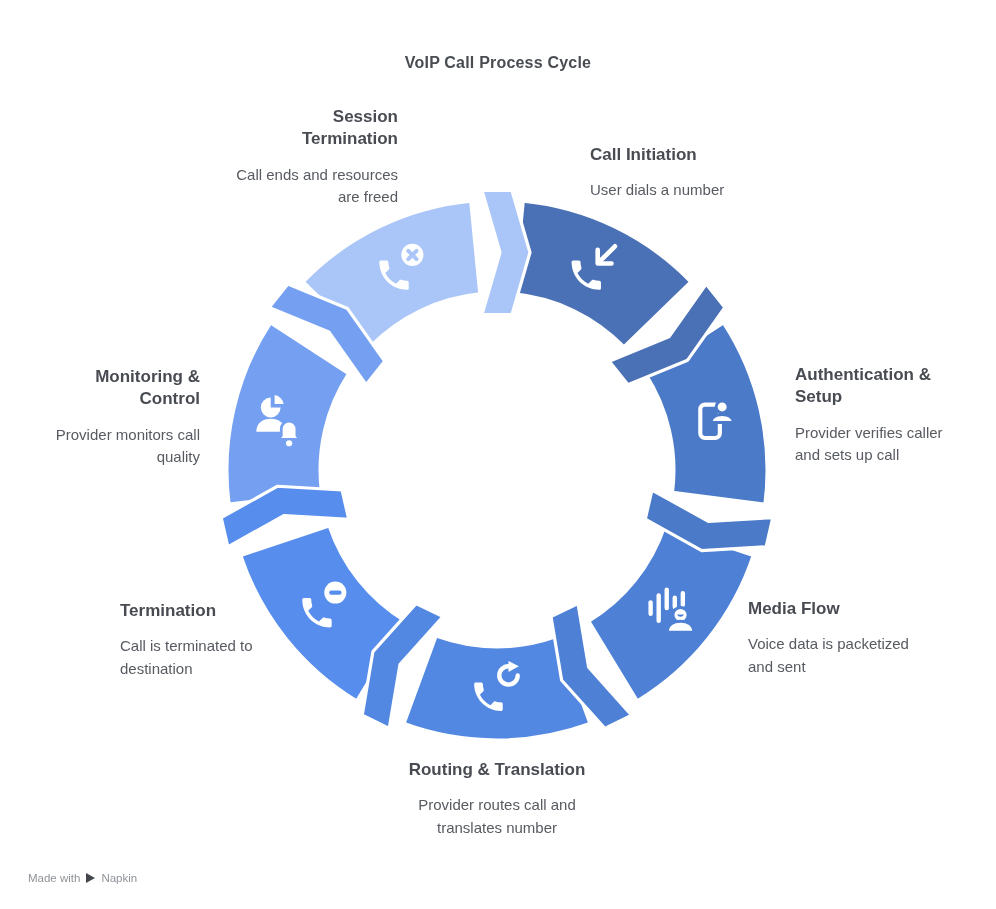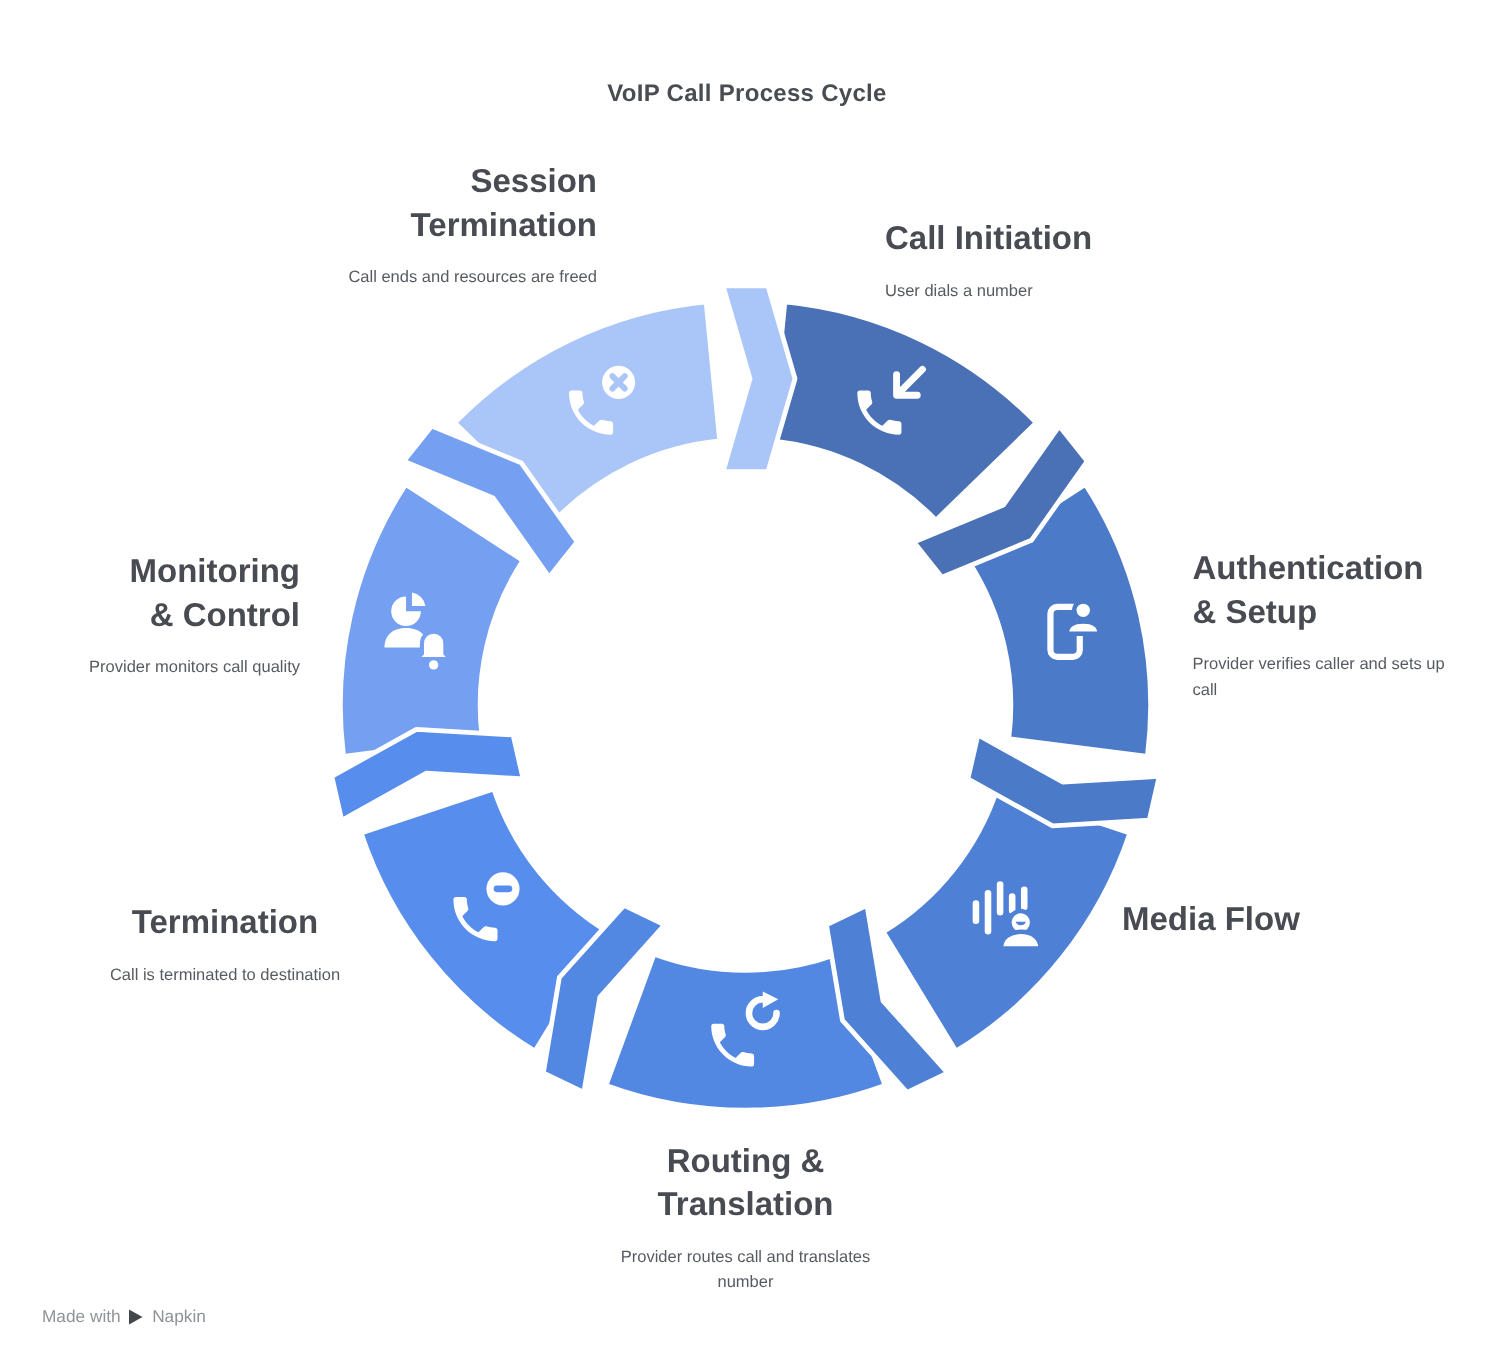--- a/index.html
+++ b/index.html
@@ -2,27 +2,27 @@
 <html><head>
 <meta charset="utf-8">
 <style>
   html,body{margin:0;padding:0;background:#fff;}
   .canvas{position:relative;width:996px;height:909px;background:#ffffff;overflow:hidden;
           font-family:"Liberation Sans","DejaVu Sans",sans-serif;}
   .title{position:absolute;top:54px;left:0;width:100%;text-align:center;margin:0;
          font-size:16px;font-weight:700;color:#494d52;letter-spacing:.2px;}
   #cycle-svg{position:absolute;left:0;top:0;}
   .step{position:absolute;}
-  .step-h{margin:0 0 13px;font-size:22px;font-weight:700;color:#484c52;line-height:1.32;}
-  .step-d{margin:0;font-size:11px;color:#575b61;line-height:1.5;}
+  .step-h{margin:0 0 13px;font-size:17px;font-weight:700;color:#484c52;line-height:1.32;}
+  .step-d{margin:0;font-size:15px;color:#575b61;line-height:1.5;}
   .pos0{left:590px;top:144px;width:210px;text-align:left;}
   .pos1{left:795px;top:364px;width:172px;text-align:left;}
   .pos2{left:748px;top:598px;width:178px;text-align:left;}
   .pos3{left:407px;top:759px;width:180px;text-align:center;}
-  .pos4{right:762px;top:600px;width:168px;text-align:center;}
+  .pos4{right:708px;top:600px;width:168px;text-align:left;}
   .pos5{right:796px;top:366px;width:170px;text-align:right;}
   .pos6{right:598px;top:106px;width:175px;text-align:right;}
   .pos5 .step-h{margin-left:auto;width:135px;}
   .pos6 .step-h{margin-left:auto;width:132px;}
   
   .brand{position:absolute;left:836px;top:798px;font-size:45px;font-weight:700;
          color:#222c50;letter-spacing:2px;line-height:1.2;}
   .lg-ch{display:inline-block;position:relative;}
   .lg-e{background:linear-gradient(115deg,#5ab1f9 8%,#3a7df1 38%,#27335a 66%,#222c50 100%);
         -webkit-background-clip:text;background-clip:text;color:transparent;}
@@ -115,20 +115,21 @@
   <div class="step pos1">
     <h2 class="step-h">Authentication &amp; Setup</h2>
     <p class="step-d">Provider verifies caller and sets up call</p>
   </div>
   <div class="step pos0">
     <h2 class="step-h">Call Initiation</h2>
     <p class="step-d">User dials a number</p>
   </div>
   <div class="step pos2">
     <h2 class="step-h">Media Flow</h2>
+    <p class="step-d">Voice data is packetized and sent</p>
   </div>
   <div class="step pos3">
     <h2 class="step-h">Routing &amp; Translation</h2>
     <p class="step-d">Provider routes call and translates number</p>
   </div>
   <div class="step pos4">
     <h2 class="step-h">Termination</h2>
     <p class="step-d">Call is terminated to destination</p>
   </div>
   <div class="step pos5">

